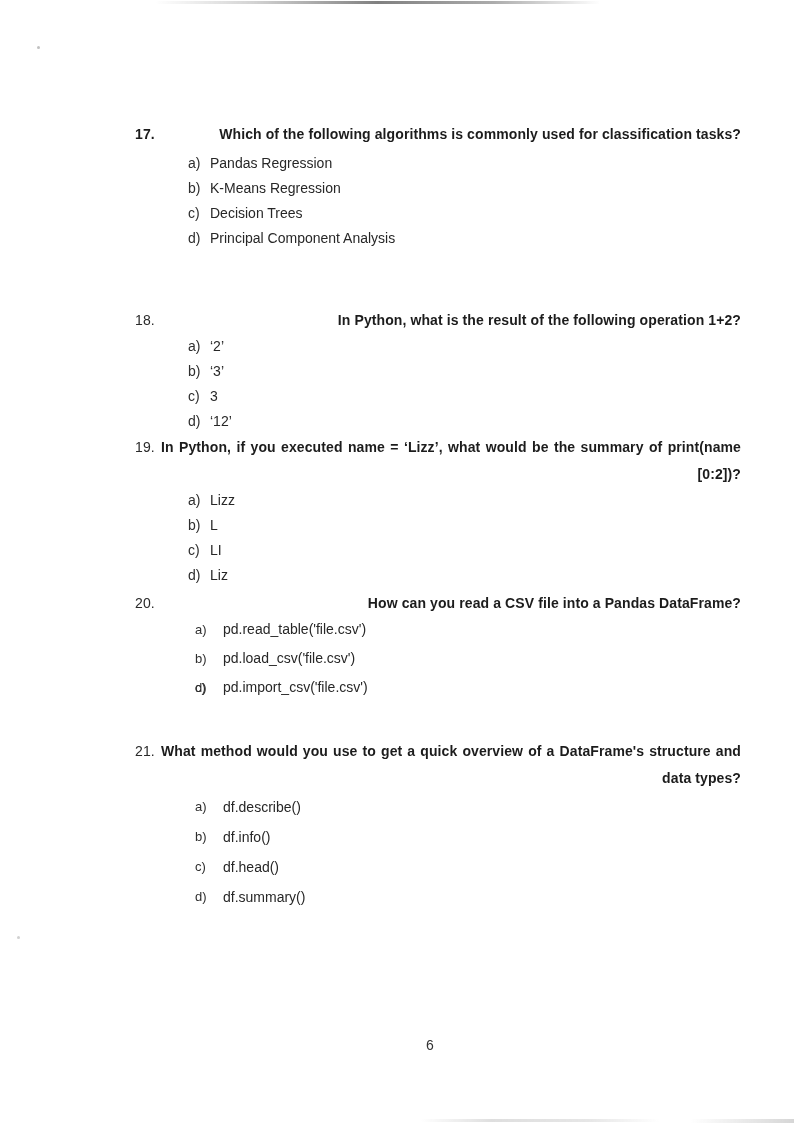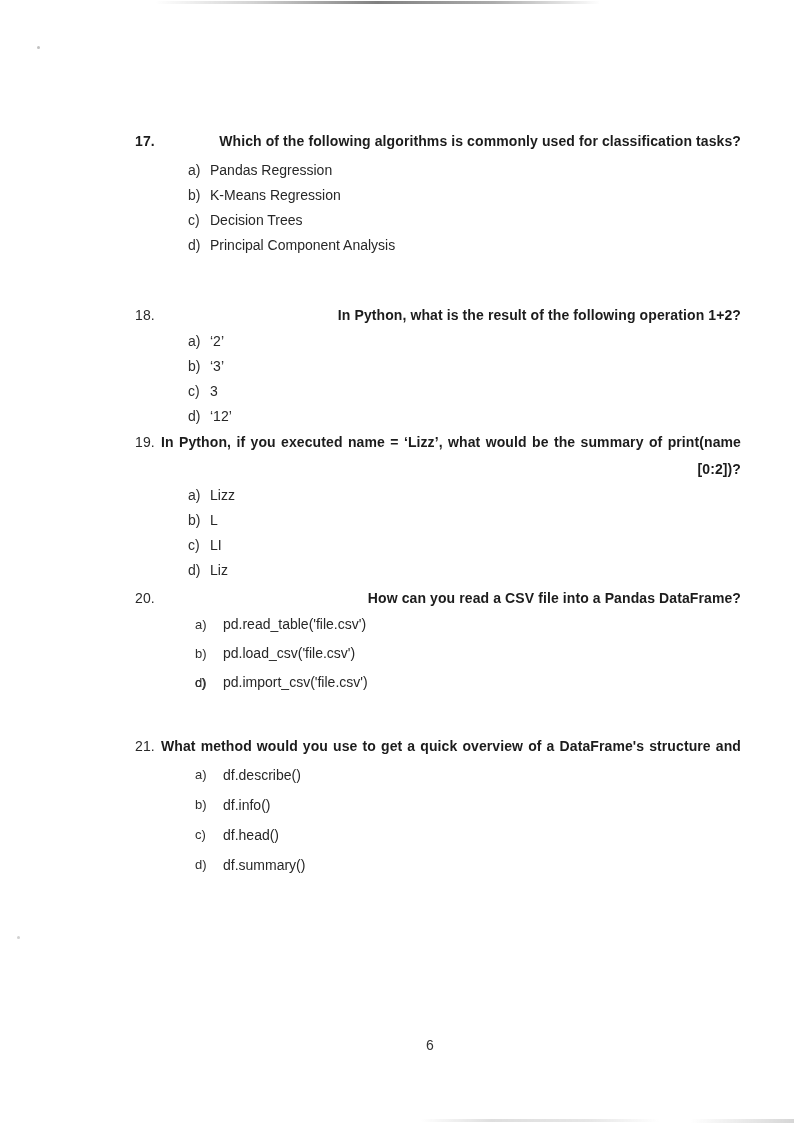--- a/index.html
+++ b/index.html
@@ -109,33 +109,33 @@
 </style>
 </head>
 <body>
 
 <div class="page">
   <div class="streak-top"></div>
   <div class="speck speck-1"></div>
   <div class="speck speck-2"></div>
 
   <div class="content" id="questions-container">
-      <div class="question" style="margin-top: 11px;">
+      <div class="question" style="margin-top: 4px;">
         <div class="q-head">
           <span class="q-num bold-num">17.</span>
           <div class="q-line">Which of the following algorithms is commonly used for classification tasks?</div>
         </div>
         <div class="q-options" style="margin-top: 3px;">
           <div class="option" style="line-height: 25px; padding-left: 75px;"><span class="opt-letter" style="left: 53px; font-size: 14px;">a)</span><span class="opt-text">Pandas Regression</span></div>
           <div class="option" style="line-height: 25px; padding-left: 75px;"><span class="opt-letter" style="left: 53px; font-size: 14px;">b)</span><span class="opt-text">K-Means Regression</span></div>
           <div class="option" style="line-height: 25px; padding-left: 75px;"><span class="opt-letter" style="left: 53px; font-size: 14px;">c)</span><span class="opt-text">Decision Trees</span></div>
           <div class="option" style="line-height: 25px; padding-left: 75px;"><span class="opt-letter" style="left: 53px; font-size: 14px;">d)</span><span class="opt-text">Principal Component Analysis</span></div>
         </div>
       </div>
-      <div class="question" style="margin-top: 44px;">
+      <div class="question" style="margin-top: 56px;">
         <div class="q-head">
           <span class="q-num">18.</span>
           <div class="q-line">In Python, what is the result of the following operation 1+2?</div>
         </div>
         <div class="q-options" style="margin-top: 0px;">
           <div class="option" style="line-height: 25px; padding-left: 75px;"><span class="opt-letter" style="left: 53px; font-size: 14px;">a)</span><span class="opt-text">‘2’</span></div>
           <div class="option" style="line-height: 25px; padding-left: 75px;"><span class="opt-letter" style="left: 53px; font-size: 14px;">b)</span><span class="opt-text">‘3’</span></div>
           <div class="option" style="line-height: 25px; padding-left: 75px;"><span class="opt-letter" style="left: 53px; font-size: 14px;">c)</span><span class="opt-text">3</span></div>
           <div class="option" style="line-height: 25px; padding-left: 75px;"><span class="opt-letter" style="left: 53px; font-size: 14px;">d)</span><span class="opt-text">‘12’</span></div>
         </div>
@@ -162,20 +162,21 @@
           <div class="option" style="line-height: 29px; padding-left: 88px;"><span class="opt-letter" style="left: 60px; font-size: 13px;">a)</span><span class="opt-text">pd.read_table('file.csv')</span></div>
           <div class="option" style="line-height: 29px; padding-left: 88px;"><span class="opt-letter" style="left: 60px; font-size: 13px;">b)</span><span class="opt-text">pd.load_csv('file.csv')</span></div>
           <div class="option" style="line-height: 29px; padding-left: 88px;"><span class="opt-letter" style="left: 60px; font-size: 13px;">c)</span></div>
           <div class="option" style="line-height: 29px; padding-left: 88px;"><span class="opt-letter" style="left: 60px; font-size: 13px;">d)</span><span class="opt-text">pd.import_csv('file.csv')</span></div>
         </div>
       </div>
       <div class="question" style="margin-top: 36px;">
         <div class="q-head">
           <span class="q-num">21.</span>
           <div class="q-line just">What method would you use to get a quick overview of a DataFrame's structure and</div>
+          <div class="q-line">data types?</div>
         </div>
         <div class="q-options" style="margin-top: 0px;">
           <div class="option" style="line-height: 30px; padding-left: 88px;"><span class="opt-letter" style="left: 60px; font-size: 13px;">a)</span><span class="opt-text">df.describe()</span></div>
           <div class="option" style="line-height: 30px; padding-left: 88px;"><span class="opt-letter" style="left: 60px; font-size: 13px;">b)</span><span class="opt-text">df.info()</span></div>
           <div class="option" style="line-height: 30px; padding-left: 88px;"><span class="opt-letter" style="left: 60px; font-size: 13px;">c)</span><span class="opt-text">df.head()</span></div>
           <div class="option" style="line-height: 30px; padding-left: 88px;"><span class="opt-letter" style="left: 60px; font-size: 13px;">d)</span><span class="opt-text">df.summary()</span></div>
         </div>
       </div>
     </div>
 

